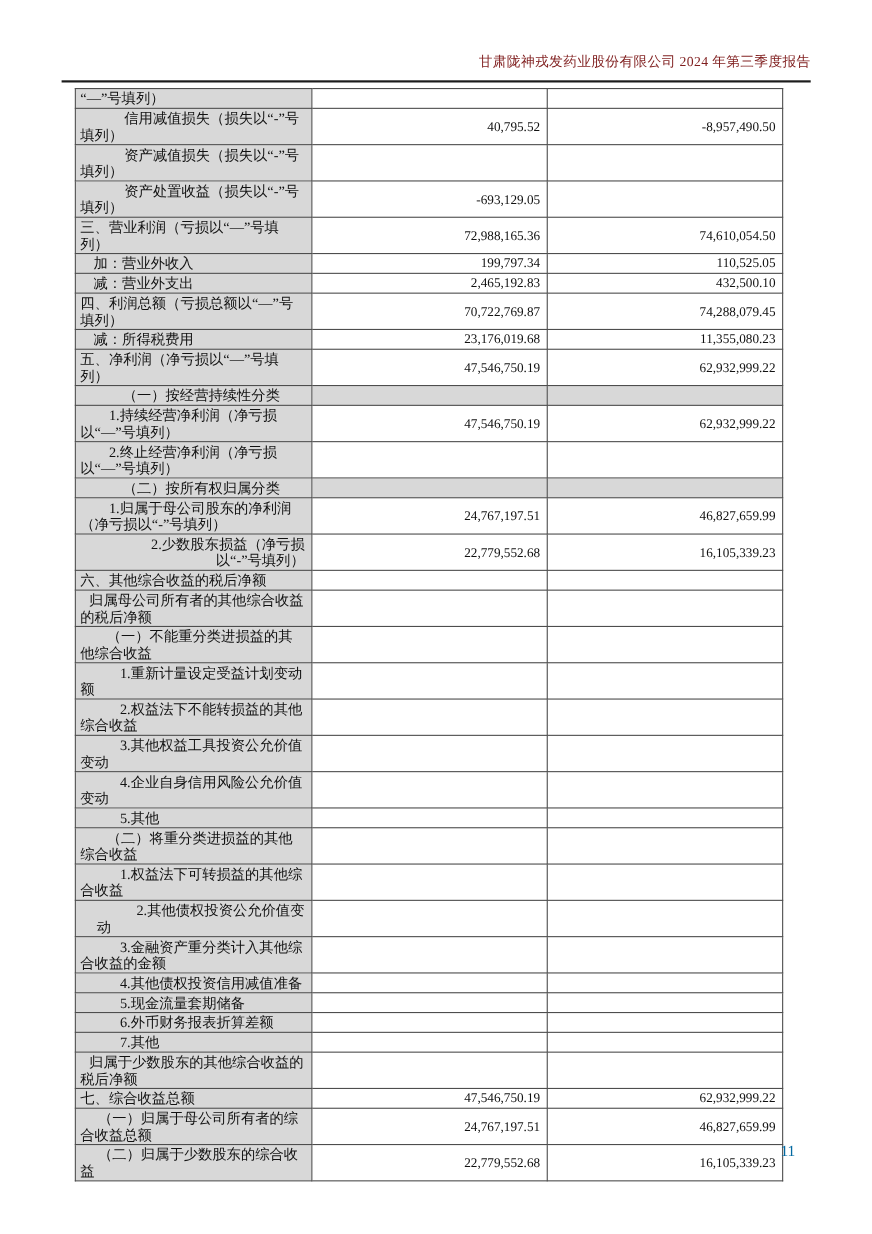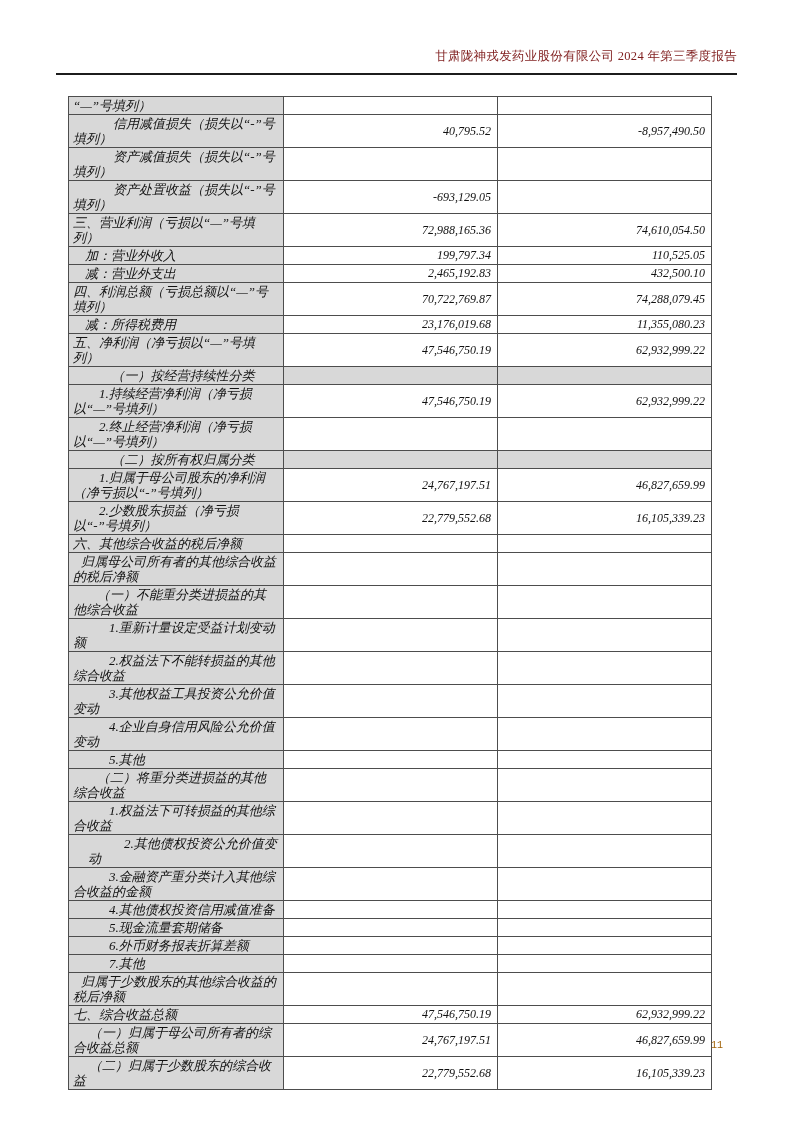--- a/index.html
+++ b/index.html
@@ -17,24 +17,23 @@
   .header-title{
     position:absolute;top:49px;right:56px;
     font-size:12.5px;line-height:15px;letter-spacing:.3px;
     color:#7f1d1d;white-space:nowrap;
   }
   .header-rule{
     position:absolute;top:73px;left:56px;width:681px;height:2px;
     background:#1c1c1c;
   }
   table.fin-table{
-    position:absolute;top:96px;left:68px;width:643px;
+    position:absolute;top:80px;left:68px;width:643px;
     border-collapse:collapse;table-layout:fixed;
     font-size:13px;
-    font-style:italic;
   }
   .fin-table td{
     border:1px solid var(--border);
     vertical-align:middle;
     line-height:15px;
     padding:1px 6px 1px 4px;
     overflow:hidden;
   }
   .fin-table td.lbl{
     background:var(--label-bg);
@@ -44,21 +43,21 @@
   .fin-table td.val{
     background:#ffffff;
     text-align:right;
     font-size:12px;
     font-family:"Liberation Serif","DejaVu Serif",serif;
     white-space:nowrap;
   }
   .fin-table tr.section td{background:var(--label-bg);text-align:center;}
   .page-number{
     position:absolute;top:1040px;right:70px;
-    font-size:10px;color:#a16207;font-family:Liberation Mono, monospace;
+    font-size:14px;color:#0369a1;
   }
 </style>
 </head>
 <body>
 
 <div class="header-title">甘肃陇神戎发药业股份有限公司 2024 年第三季度报告</div>
 <div class="header-rule"></div>
 
 <table class="fin-table">
   <colgroup>
@@ -136,21 +135,21 @@
         <td class="lbl" style="text-indent: 16px;">（二）按所有权归属分类</td>
         <td class="val"></td>
         <td class="val"></td>
       </tr>
       <tr>
         <td class="lbl" style="text-indent: 26px;">1.归属于母公司股东的净利润（净亏损以“-”号填列）</td>
         <td class="val">24,767,197.51</td>
         <td class="val">46,827,659.99</td>
       </tr>
       <tr>
-        <td class="lbl" style="text-indent: 26px;">2.少数股东损益（净亏损以“-”号填列）</td>
+        <td class="lbl" style="text-indent: 26px; text-align: right;">2.少数股东损益（净亏损以“-”号填列）</td>
         <td class="val">22,779,552.68</td>
         <td class="val">16,105,339.23</td>
       </tr>
       <tr>
         <td class="lbl" style="text-indent: 0px;">六、其他综合收益的税后净额</td>
         <td class="val"></td>
         <td class="val"></td>
       </tr>
       <tr>
         <td class="lbl" style="text-indent: 8px;">归属母公司所有者的其他综合收益的税后净额</td>

